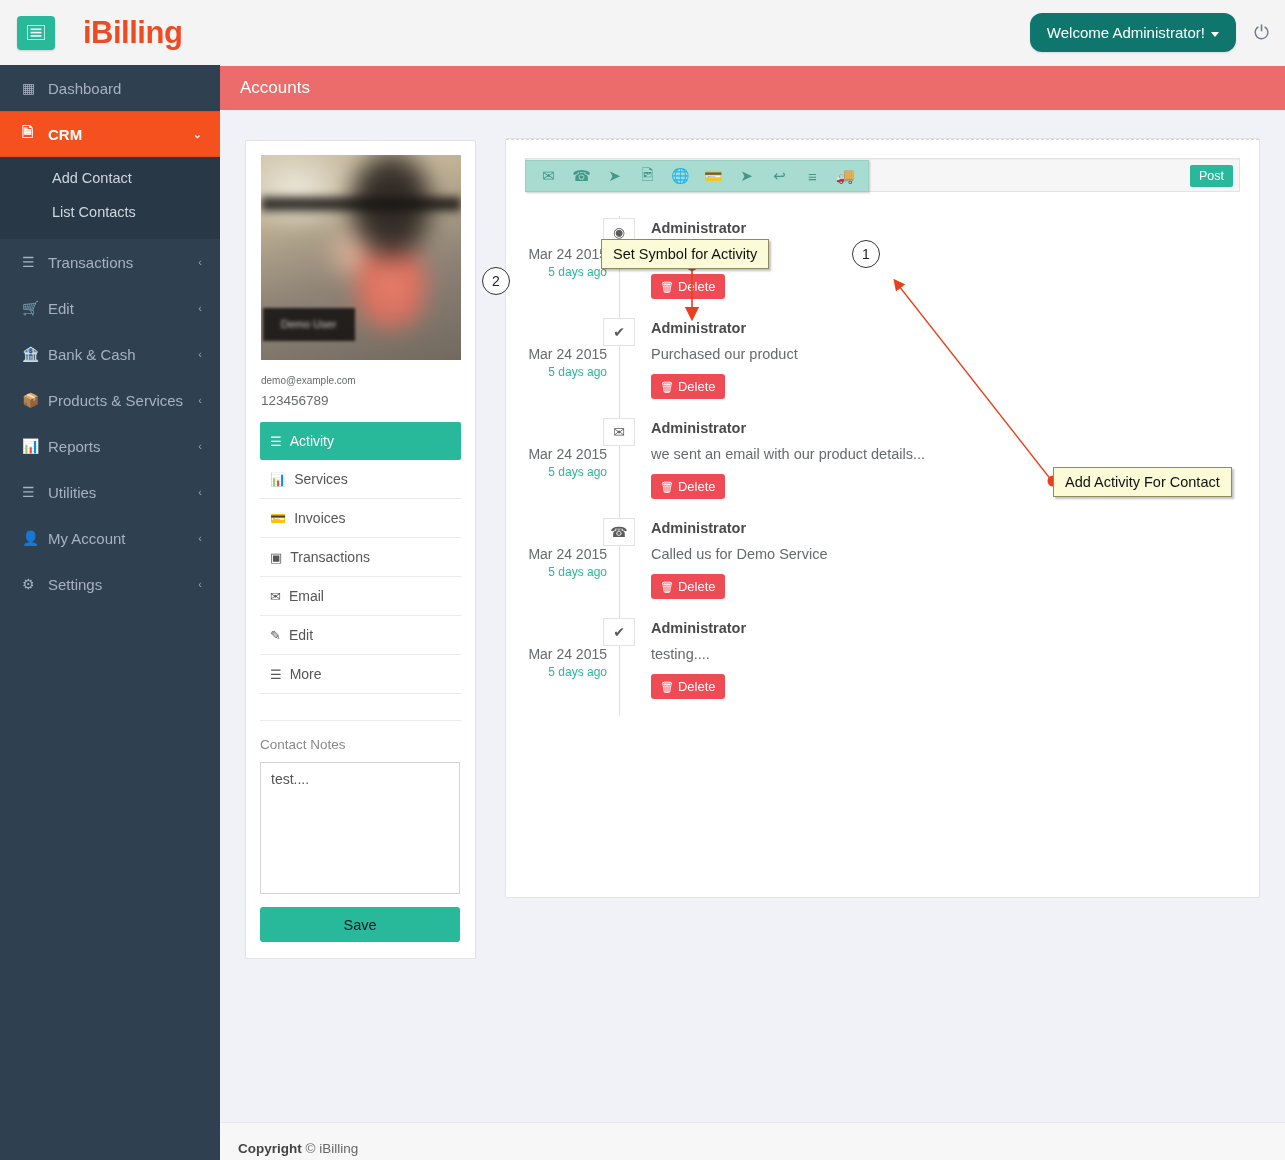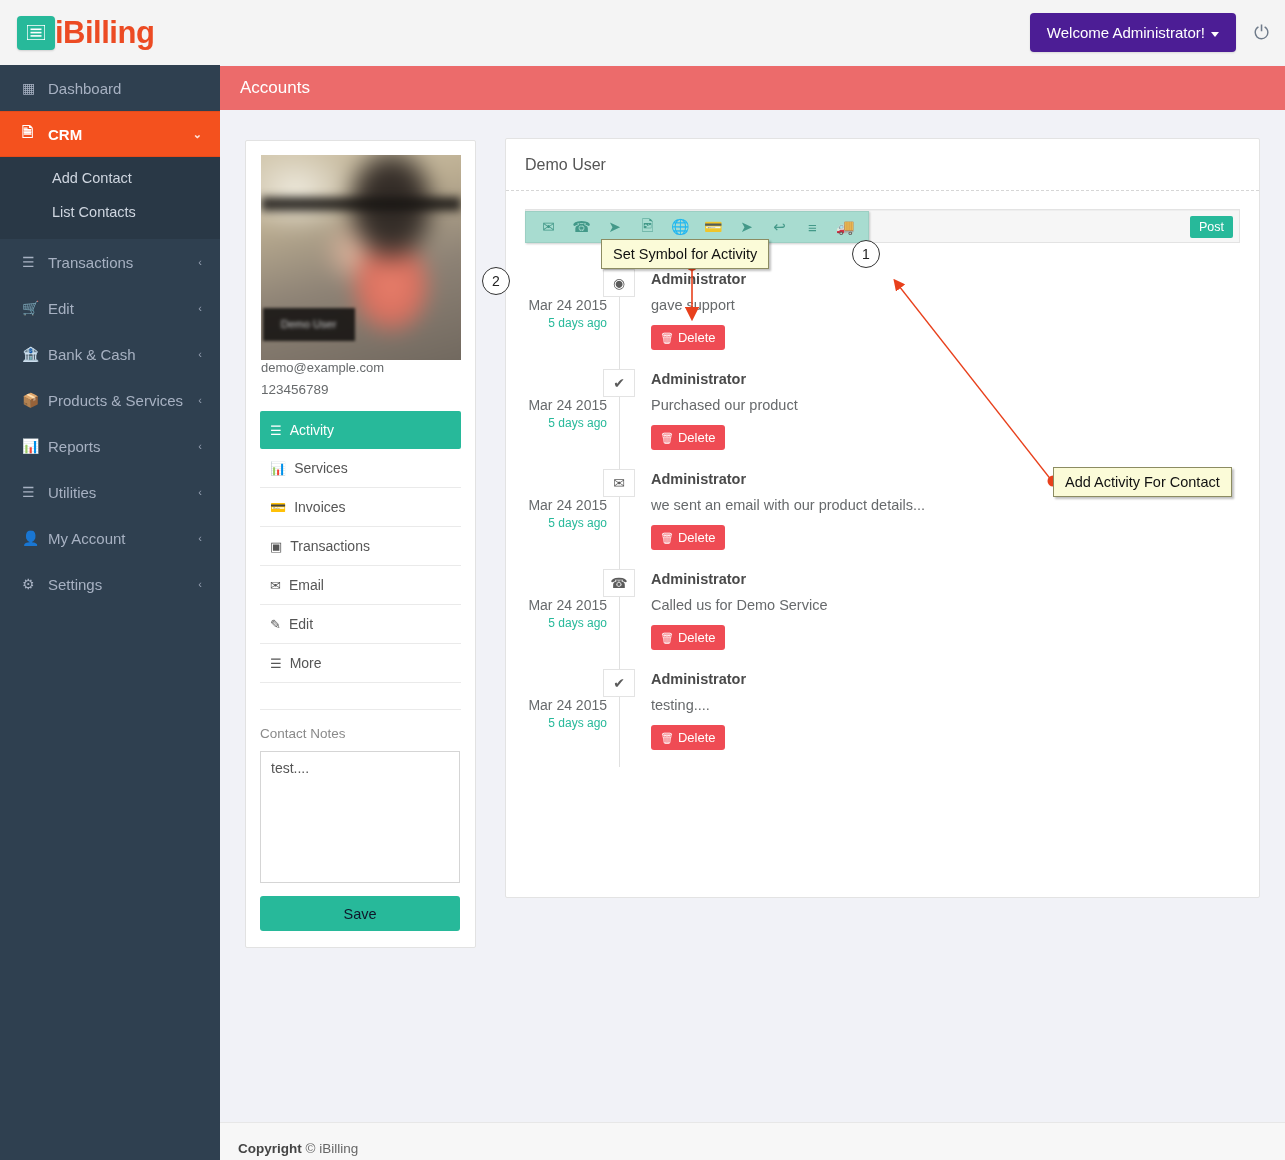--- a/index.html
+++ b/index.html
@@ -19,29 +19,30 @@
   }
   #hamburger {
     margin-left: 17px;
     width: 38px; height: 34px; border-radius: 4px;
     background: #27b99a;
     display: flex; align-items: center; justify-content: center;
     color: #fff; cursor: pointer;
     box-shadow: 0 1px 2px rgba(0,0,0,.15);
   }
   #brand {
+    margin-left: 28px;
     font-size: 31px; font-weight: bold; color: #ec4b23;
     letter-spacing: -0.5px;
   }
   #topbar-right {
     margin-left: auto; display: flex; align-items: center; padding-right: 16px;
   }
   #welcome-btn {
-    background: #4c1d95; color: #fff; border: none;
-    font-size: 15px; padding: 11px 17px; border-radius: 4px;
+    background: #0f766e; color: #fff; border: none;
+    font-size: 15px; padding: 11px 17px; border-radius: 12px;
     cursor: pointer; font-family: inherit;
     box-shadow: 0 1px 2px rgba(0,0,0,.12);
   }
   #welcome-btn .caret {
     display: inline-block; margin-left: 6px;
     border-left: 4px solid transparent; border-right: 4px solid transparent;
     border-top: 5px solid #fff; vertical-align: middle;
   }
   #power-icon {
     margin-left: 18px; color: #6f7b8a; font-size: 19px; cursor: pointer;
@@ -109,21 +110,21 @@
     background: rgba(25,22,20,.85); filter: blur(4px);
   }
   #avatar .name-plate {
     position: absolute; left: 2px; top: 153px; width: 92px; height: 33px;
     background: rgba(20,18,17,.88); filter: blur(1.6px);
   }
   #avatar .name-plate span {
     display: block; text-align: center; line-height: 33px;
     color: #cfcfcf; font-size: 11px; filter: blur(1.2px);
   }
-  #contact-email { font-size: 13px; color: #676a6c; padding-left: 1px; }
+  #contact-email { margin-top: 15px; font-size: 10px; color: #676a6c; padding-left: 1px; }
   #contact-phone { margin-top: 7px; font-size: 13.5px; color: #676a6c; padding-left: 1px; }
 
   .side-menu { margin-top: 14px; }
   .side-menu-item {
     display: flex; align-items: center;
     padding: 11px 10px; font-size: 14px; color: #555;
     border-bottom: 1px solid #eaeaea; cursor: pointer;
   }
   .side-menu-item .ic { margin-right: 8px; font-size: 13px; }
   .side-menu-item.active {
@@ -366,21 +367,20 @@
     </div>
 
     <div id="notes-block">
       <div id="notes-label">Contact Notes</div>
       <textarea id="notes-area" placeholder="" style="">test....</textarea>
       <button id="save-btn">Save</button>
     </div>
   </div>
 
   <div id="activity-panel">
-    <div id="panel-title">Demo User</div>
     <div id="panel-divider"></div>
 
     <div id="compose">
       <div id="compose-bar">
         <div id="symbol-toolbar">
           <span class="sym">✉</span>
           <span class="sym">☎</span>
           <span class="sym">➤</span>
           <span class="sym">🖻</span>
           <span class="sym">🌐</span>

